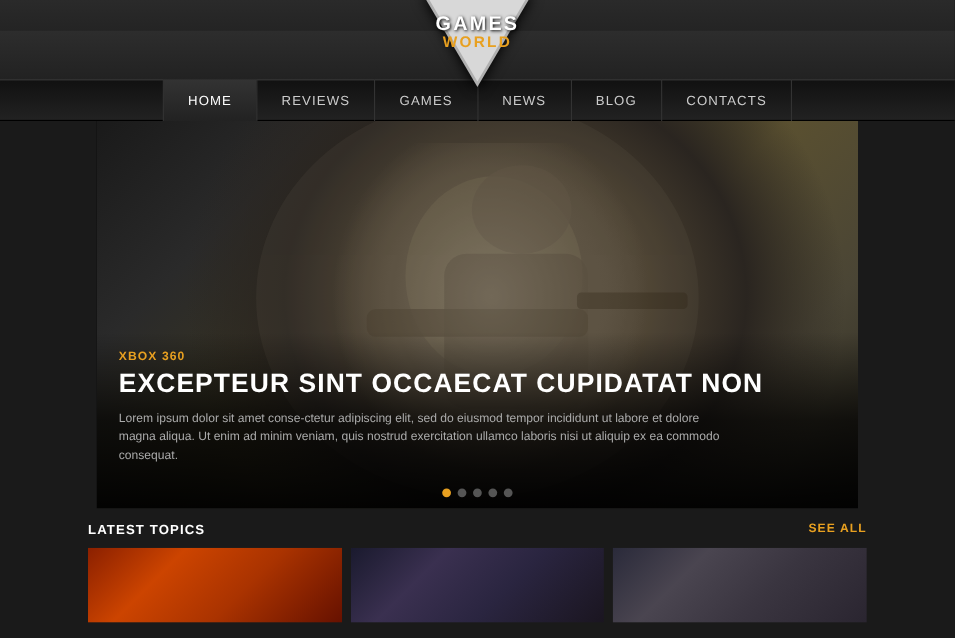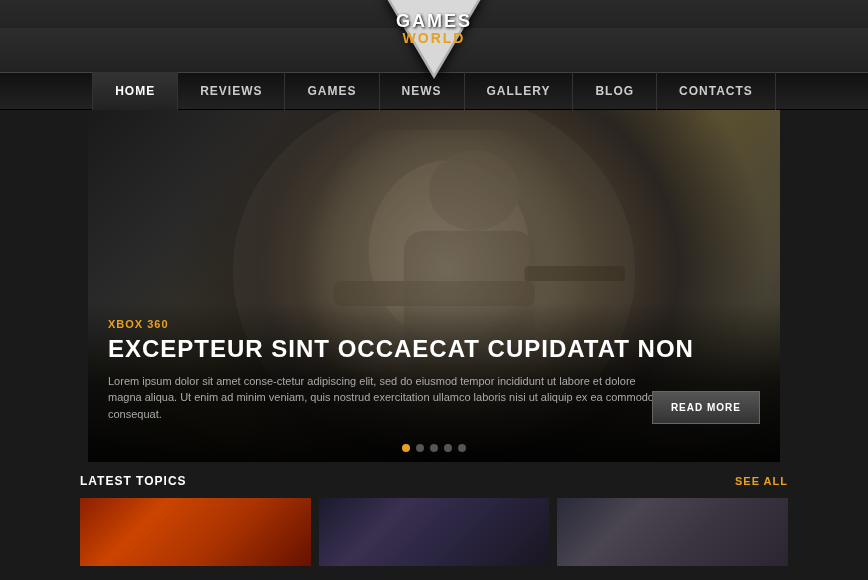--- a/index.html
+++ b/index.html
@@ -99,21 +99,21 @@
       display: flex;
       gap: 0;
       list-style: none;
     }
     .nav-item {
       padding: 0 22px;
       height: 38px;
       display: flex;
       align-items: center;
       font-size: 12px;
-      font-weight: bold;
+      font-weight: normal;
       text-transform: uppercase;
       letter-spacing: 1px;
       color: #ccc;
       cursor: pointer;
       border-right: 1px solid #333;
       transition: color 0.2s;
     }
     .nav-item:first-child { border-left: 1px solid #333; }
     .nav-item.active {
       color: #fff;
@@ -289,21 +289,20 @@
     </div>
   </div>
 </div>
 
 <nav>
   <ul class="nav-items">
     <li class="nav-item active">HOME</li>
     <li class="nav-item">REVIEWS</li>
     <li class="nav-item">GAMES</li>
     <li class="nav-item">NEWS</li>
-    <li class="nav-item">GALLERY</li>
     <li class="nav-item">BLOG</li>
     <li class="nav-item">CONTACTS</li>
   </ul>
 </nav>
 
 <div class="hero">
   <div class="hero-image">
     <div class="hero-figure"></div>
 
     <svg style="position:absolute;top:0;left:0;width:100%;height:100%;opacity:0.4" viewBox="0 0 680 350">
@@ -317,21 +316,20 @@
       <rect x="240" y="170" width="200" height="25" rx="8" fill="#4a4030" opacity="0.8"></rect>
       <rect x="430" y="155" width="100" height="15" rx="4" fill="#3a3020" opacity="0.9"></rect>
     </svg>
   </div>
   <div class="hero-overlay"></div>
   <div class="hero-content">
     <div class="hero-tag">XBOX 360</div>
     <div class="hero-title">EXCEPTEUR SINT OCCAECAT CUPIDATAT NON</div>
     <div class="hero-desc">Lorem ipsum dolor sit amet conse-ctetur adipiscing elit, sed do eiusmod tempor incididunt ut labore et dolore magna aliqua. Ut enim ad minim veniam, quis nostrud exercitation ullamco laboris nisi ut aliquip ex ea commodo consequat.</div>
   </div>
-  <button class="hero-btn">READ MORE</button>
   <div class="hero-dots">
     <div class="dot active"></div>
     <div class="dot"></div>
     <div class="dot"></div>
     <div class="dot"></div>
     <div class="dot"></div>
   </div>
 </div>
 
 <div class="latest-section">

